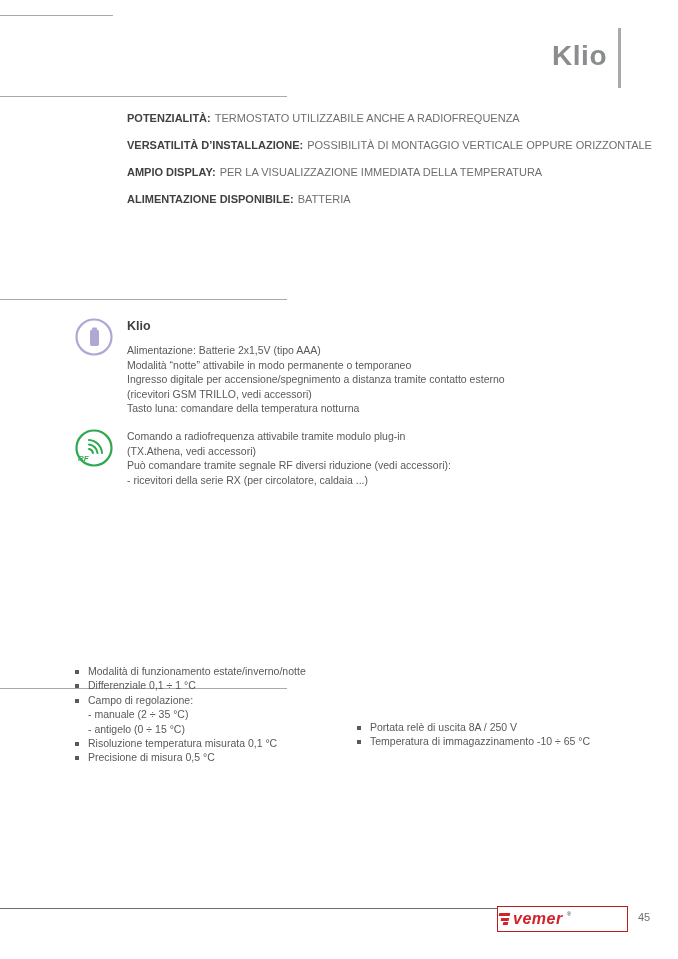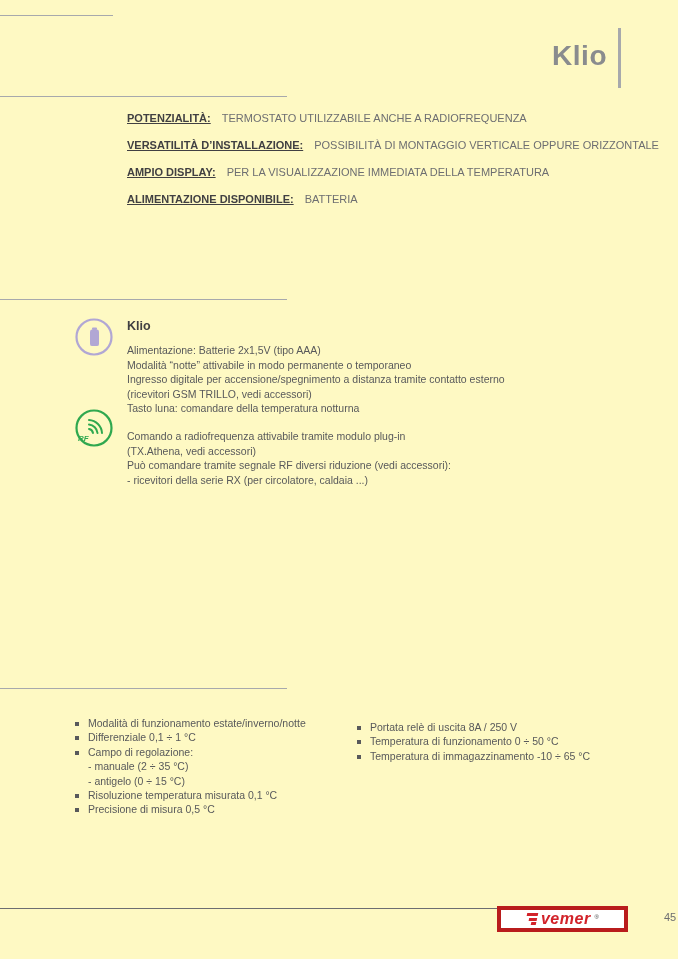--- a/index.html
+++ b/index.html
@@ -2,21 +2,21 @@
 <html><head>
 <meta charset="utf-8">
 <style>
   * { margin: 0; padding: 0; box-sizing: border-box; }
   html, body { background: #e9e9e9; }
   body { font-family: "Liberation Sans", sans-serif; }
   .page {
     position: relative;
     width: 678px;
     height: 959px;
-    background: #fef9c3;
+    background: #ffffff;
     overflow: hidden;
     margin: 0 auto;
   }
   .divider {
     position: absolute;
     height: 1px;
     background: #a7a9ac;
     left: 0;
   }
   .page-title {
@@ -44,23 +44,22 @@
   }
   .feature-line {
     height: 27px;
     font-size: 11px;
     color: #6d6e71;
     white-space: nowrap;
   }
   .feature-label {
     font-weight: bold;
     color: #414042;
-    text-decoration: underline;
-  }
-  .feature-text { margin-left: 11px; }
+  }
+  .feature-text { margin-left: 4px; }
 
   .icon-circle {
     position: absolute;
     width: 40px;
     height: 40px;
   }
   .product-name {
     position: absolute;
     left: 127px;
     top: 319px;
@@ -105,25 +104,25 @@
     width: 497px;
     height: 1px;
     background: #6d6e71;
   }
   .logo-box {
     position: absolute;
     left: 497px;
     top: 906px;
     width: 131px;
     height: 26px;
-    border: 4px solid #b91c1c;
+    border: 1px solid #b91c1c;
     background: #ffffff;
     display: flex;
     align-items: center;
-    justify-content: center;
+    justify-content: flex-start;
     gap: 4px;
   }
   .logo-symbol {
     display: inline-flex;
     flex-direction: column;
     align-items: flex-end;
     gap: 1.5px;
     transform: skewX(-12deg);
   }
   .logo-symbol i {
@@ -143,21 +142,21 @@
     line-height: 1;
   }
   .logo-reg {
     font-size: 6px;
     color: #414042;
     align-self: flex-start;
     margin-top: 4px;
   }
   .page-number {
     position: absolute;
-    left: 664px;
+    left: 638px;
     top: 911px;
     font-size: 11px;
     color: #6d6e71;
   }
 </style>
 </head>
 <body>
 
 <div class="page">
 
@@ -194,40 +193,40 @@
 
   <div class="product-name">Klio</div>
   <div class="text-block" style="top:343px;">
     <div>Alimentazione: Batterie 2x1,5V (tipo AAA)</div>
     <div>Modalità “notte” attivabile in modo permanente o temporaneo</div>
     <div>Ingresso digitale per accensione/spegnimento a distanza tramite contatto esterno</div>
     <div>(ricevitori GSM TRILLO, vedi accessori)</div>
     <div>Tasto luna: comandare della temperatura notturna</div>
   </div>
 
-  <div class="icon-circle" style="left:74px; top:408px;font-style:italic;">
+  <div class="icon-circle" style="left:74px; top:428px;font-style:italic;">
     <svg width="40" height="40" viewBox="0 0 40 40">
       <circle cx="20" cy="20" r="17.5" fill="none" stroke="#2fa84f" stroke-width="2.2"></circle>
       <path d="M 15 21 A 5 5 0 0 1 19 25" fill="none" stroke="#2fa84f" stroke-width="2" stroke-linecap="round"></path>
       <path d="M 15 16.5 A 9.5 9.5 0 0 1 23.5 25" fill="none" stroke="#2fa84f" stroke-width="2" stroke-linecap="round"></path>
       <path d="M 15 12 A 14 14 0 0 1 28 25" fill="none" stroke="#2fa84f" stroke-width="2" stroke-linecap="round"></path>
       <text x="4" y="33" font-size="8" font-weight="bold" fill="#2fa84f" font-family="Liberation Sans, sans-serif">RF</text>
     </svg>
   </div>
 
   <div class="text-block" style="top:429px;">
     <div>Comando a radiofrequenza attivabile tramite modulo plug-in</div>
     <div>(TX.Athena, vedi accessori)</div>
     <div>Può comandare tramite segnale RF diversi riduzione (vedi accessori):</div>
     <div>- ricevitori della serie RX (per circolatore, caldaia ...)</div>
   </div>
 
   <div class="divider" style="top:688px; width:287px;"></div>
 
-  <div class="spec-list" style="left:75px; top:716px; width:270px;">
+  <div class="spec-list" style="left:75px; top:664px; width:270px;">
     <div class="spec-item">
         <span class="bullet"></span>
         <span>Modalità di funzionamento estate/inverno/notte</span>
       </div>
     <div class="spec-item">
         <span class="bullet"></span>
         <span>Differenziale 0,1 ÷ 1 °C</span>
       </div>
     <div class="spec-item">
         <span class="bullet"></span>
@@ -248,24 +247,20 @@
     <div class="spec-item">
         <span class="bullet"></span>
         <span>Precisione di misura 0,5 °C</span>
       </div>
   </div>
 
   <div class="spec-list" style="left:357px; top:700px; width:280px;margin-top:20px;">
     <div class="spec-item">
         <span class="bullet"></span>
         <span>Portata relè di uscita 8A / 250 V</span>
-      </div>
-    <div class="spec-item">
-        <span class="bullet"></span>
-        <span>Temperatura di funzionamento 0 ÷ 50 °C</span>
       </div>
     <div class="spec-item">
         <span class="bullet"></span>
         <span>Temperatura di immagazzinamento -10 ÷ 65 °C</span>
       </div>
   </div>
 
   <div class="footer-line"></div>
   <div class="logo-box">
     <span class="logo-symbol">

